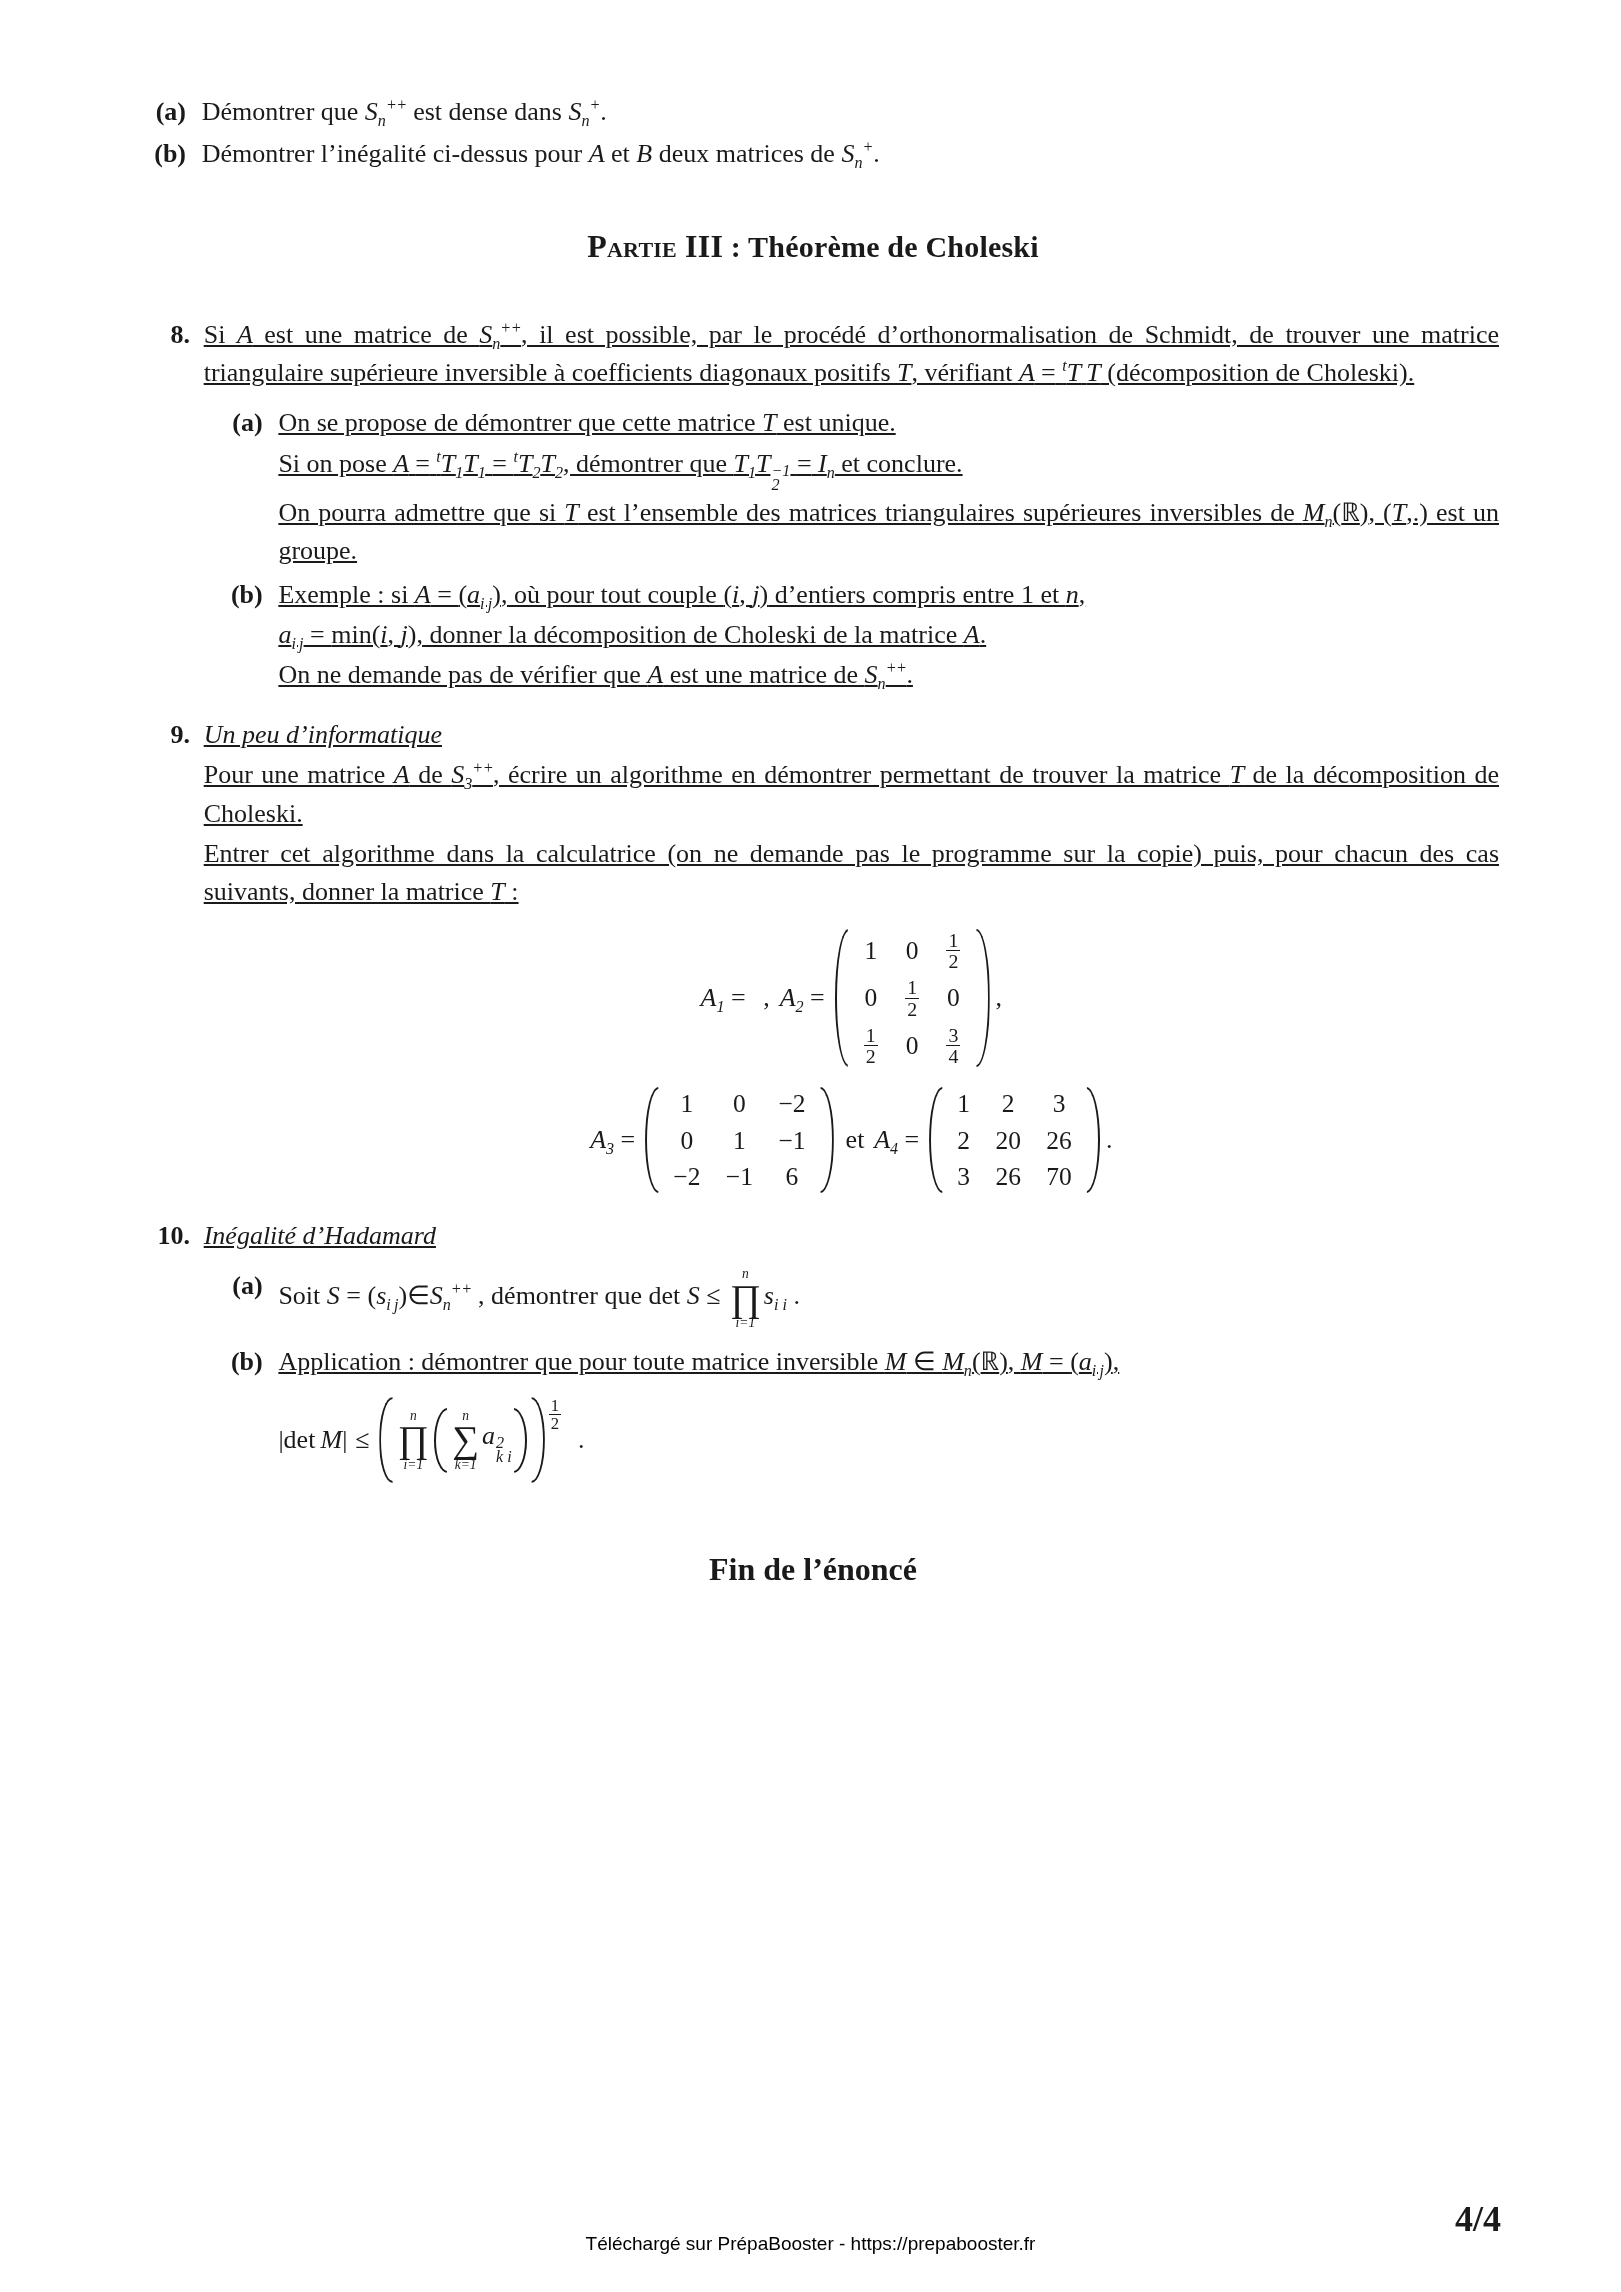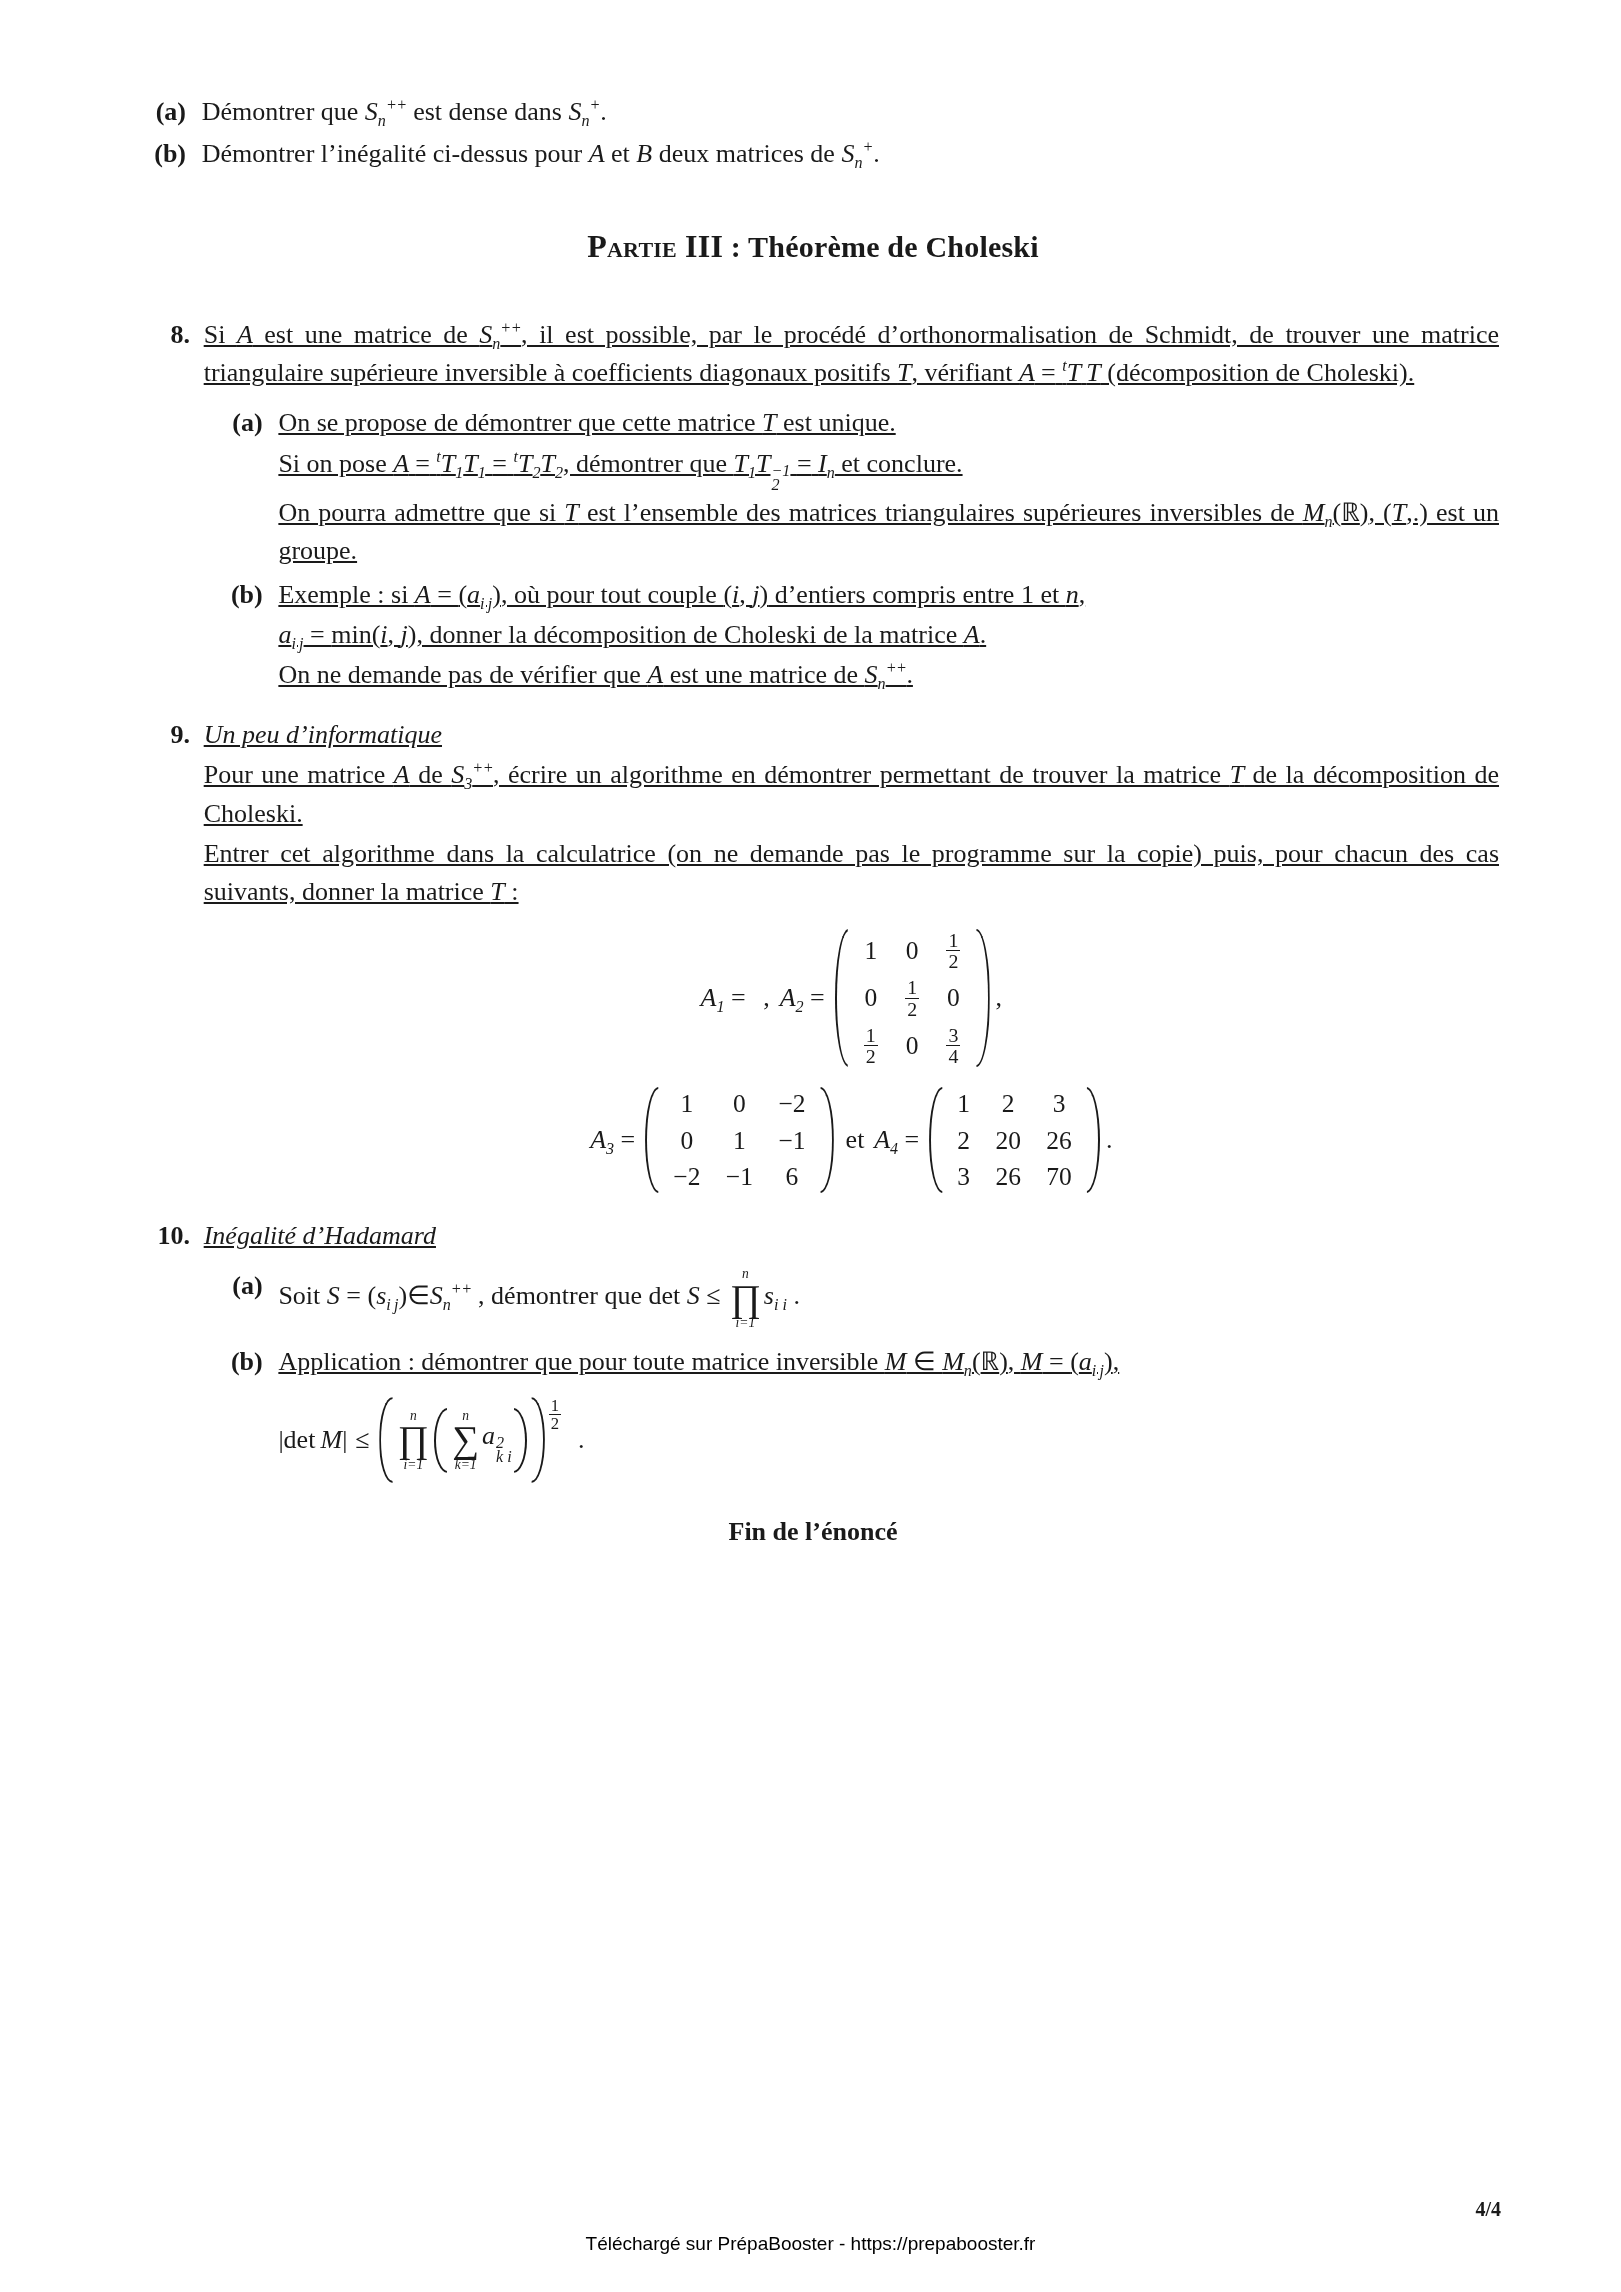--- a/index.html
+++ b/index.html
@@ -73,23 +73,23 @@
     border-radius:50%/50%;
   }
   .paren-l::before { left:2px; border-right:none; border-top-right-radius:0; border-bottom-right-radius:0; clip-path:inset(0 52% 0 0); }
   .paren-r::before { right:2px; border-left:none; border-top-left-radius:0; border-bottom-left-radius:0; clip-path:inset(0 0 0 52%); }
   table.mx { border-collapse:collapse; }
   table.mx td { text-align:center; padding:2.9px 12.7px; font-size:25.5px; line-height:1.22; }
 
   .punct { margin-left:3.9px; }
   .sep { margin:0 9.8px; }
 
-  .end { text-align:center; font-weight:bold; font-size:26px; margin-top:28px; }
-
-  .pagenum { position:absolute; right:120px; top:2198px; font-size:20px; font-weight:bold; }
+  .end { text-align:center; font-weight:bold; font-size:32px; margin-top:62px; }
+
+  .pagenum { position:absolute; right:120px; top:2198px; font-size:36px; font-weight:bold; }
   .footer { position:absolute; left:0; right:0; top:2233px; text-align:center;
             font-family:"Liberation Sans", sans-serif; font-size:19px; color:#000; }
   .footer b { font-weight:normal; }
 
   .blk { margin-bottom:2px;text-decoration:underline; }
   .spacer-sm { height:9.8px; }
   .spacer-lg { height:51px; }
 </style>
 </head>
 <body>

